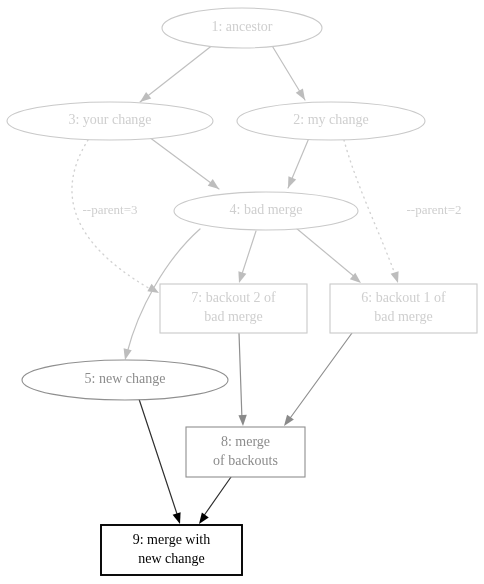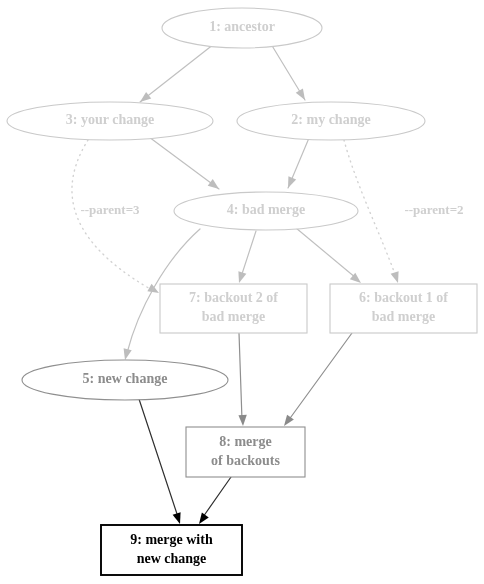--- a/index.html
+++ b/index.html
@@ -10,21 +10,20 @@
   body {
     width: 484px;
     height: 584px;
     font-family: "Liberation Serif", "DejaVu Serif", serif;
     overflow: hidden;
   }
   #graph-root {
     position: relative;
     width: 484px;
     height: 584px;
-    font-weight: bold;
   }
   svg#graph {
     display: block;
     width: 484px;
     height: 584px;
   }
   .node-shape {
     fill: #ffffff;
   }
   .node-label {

